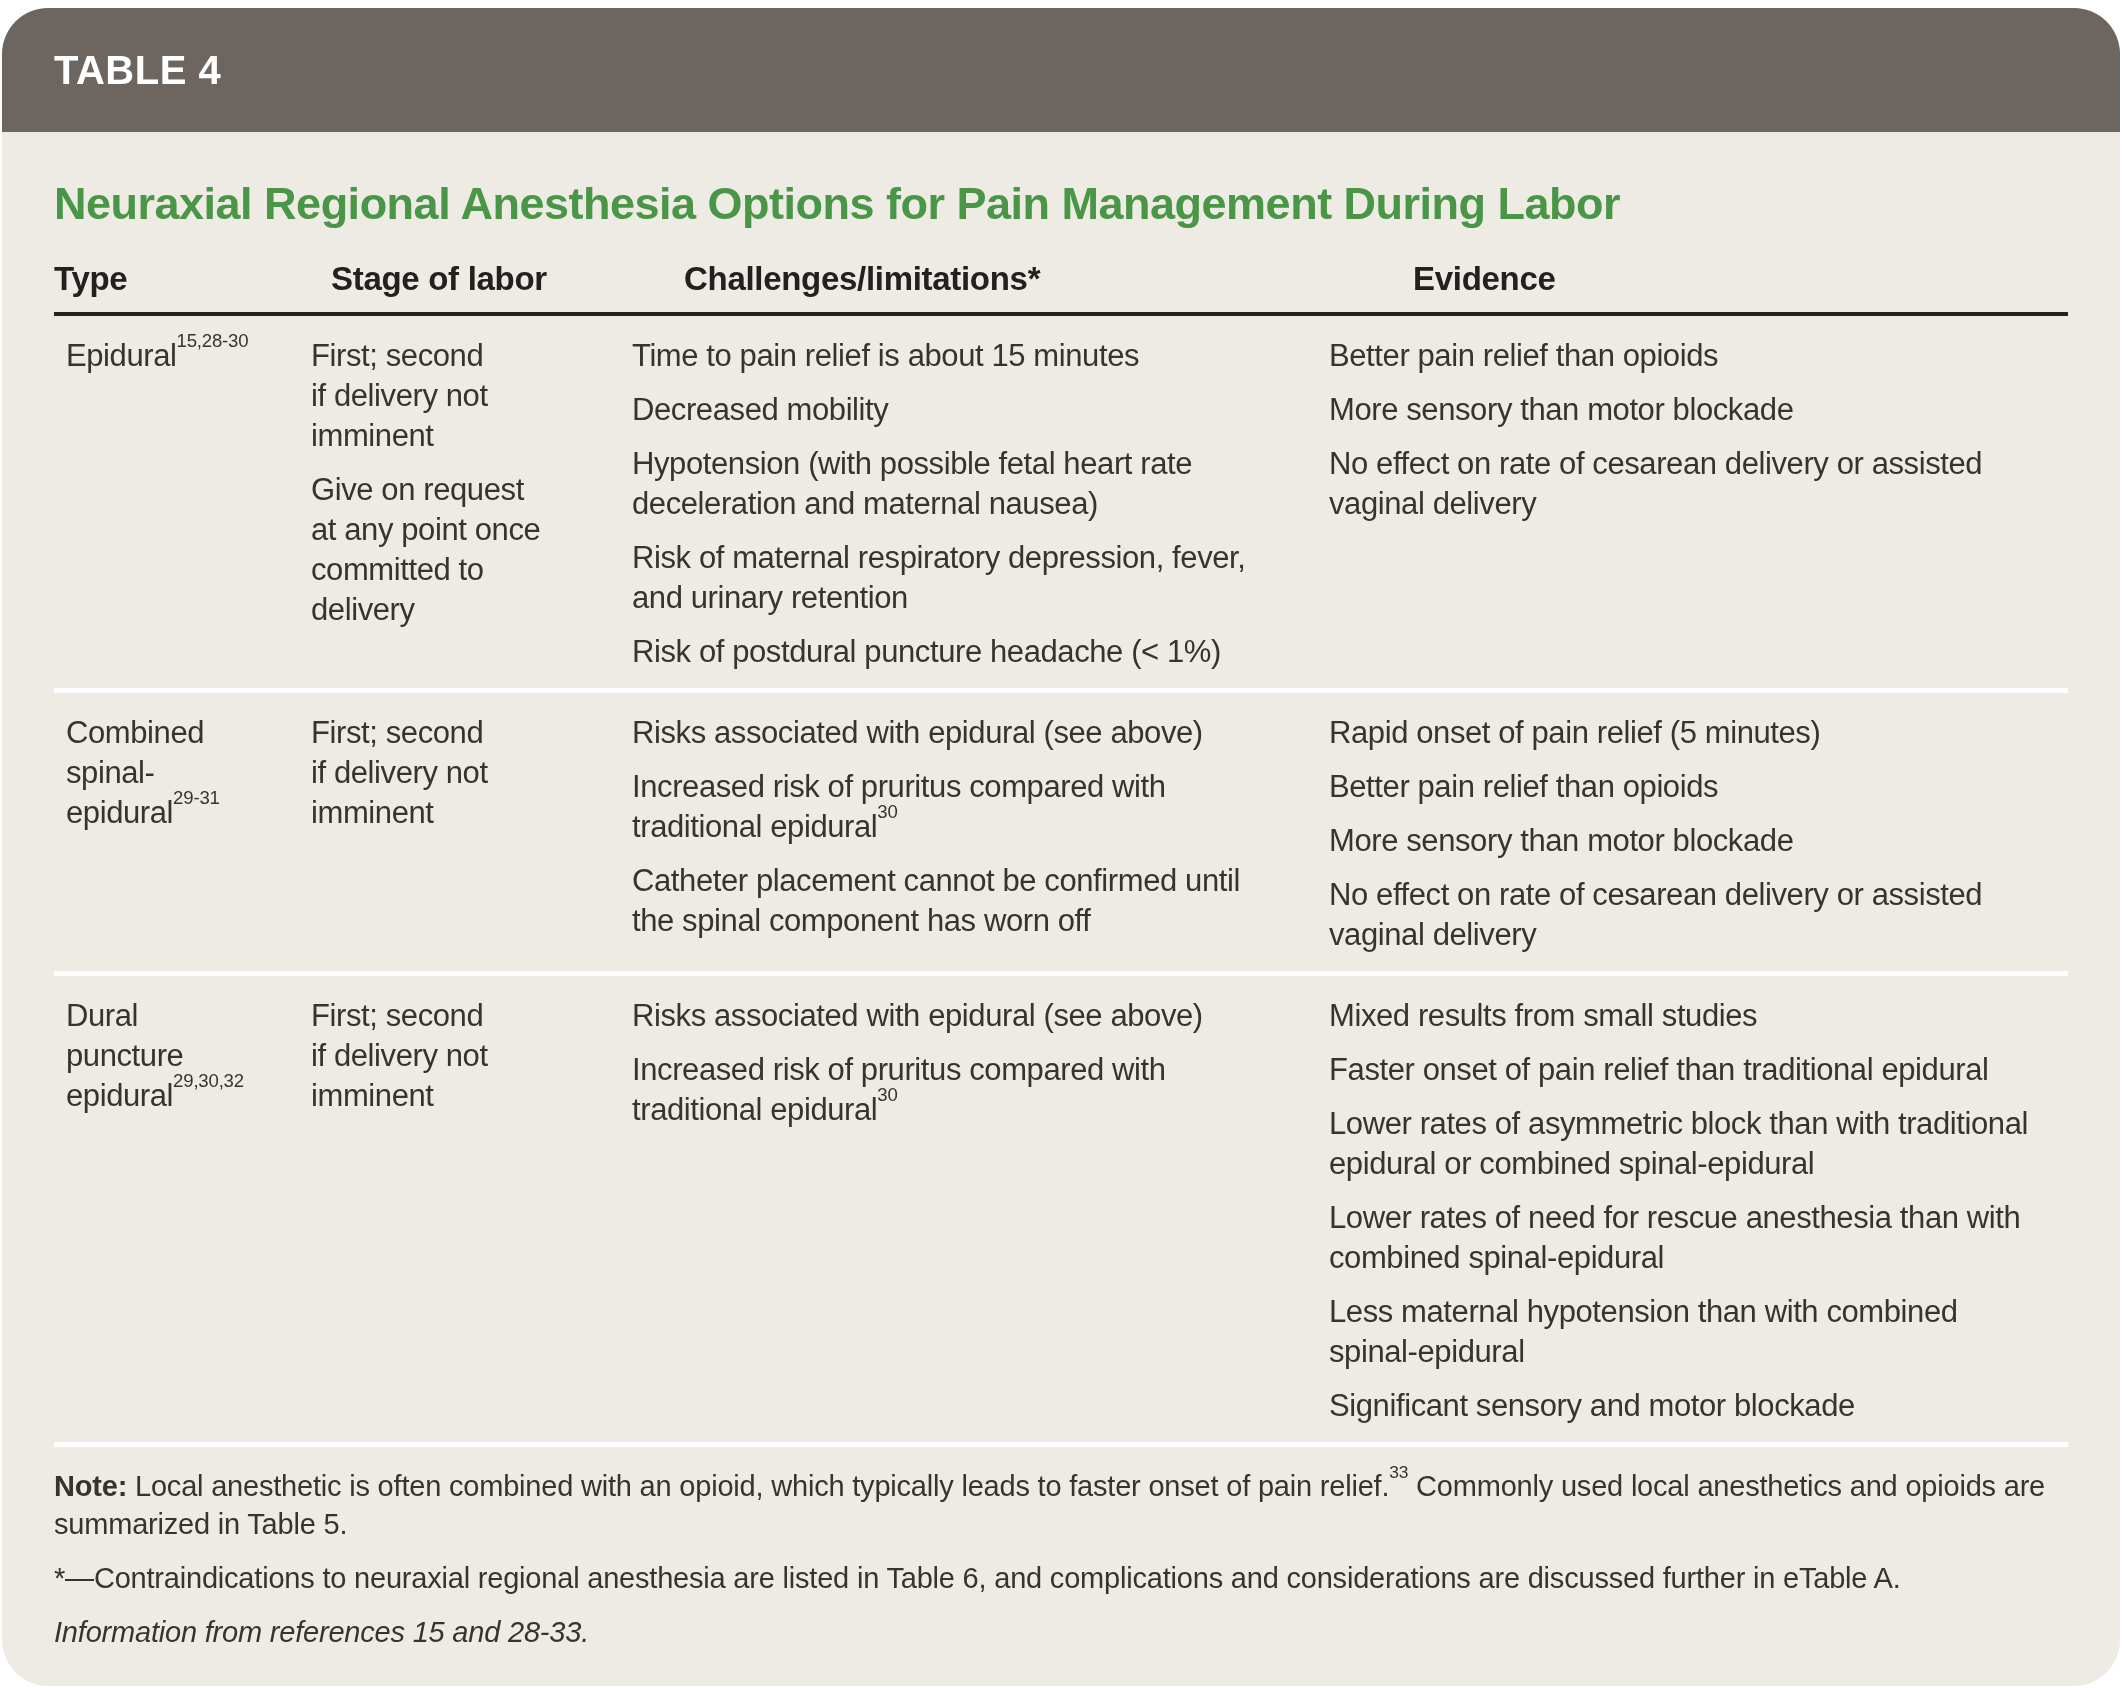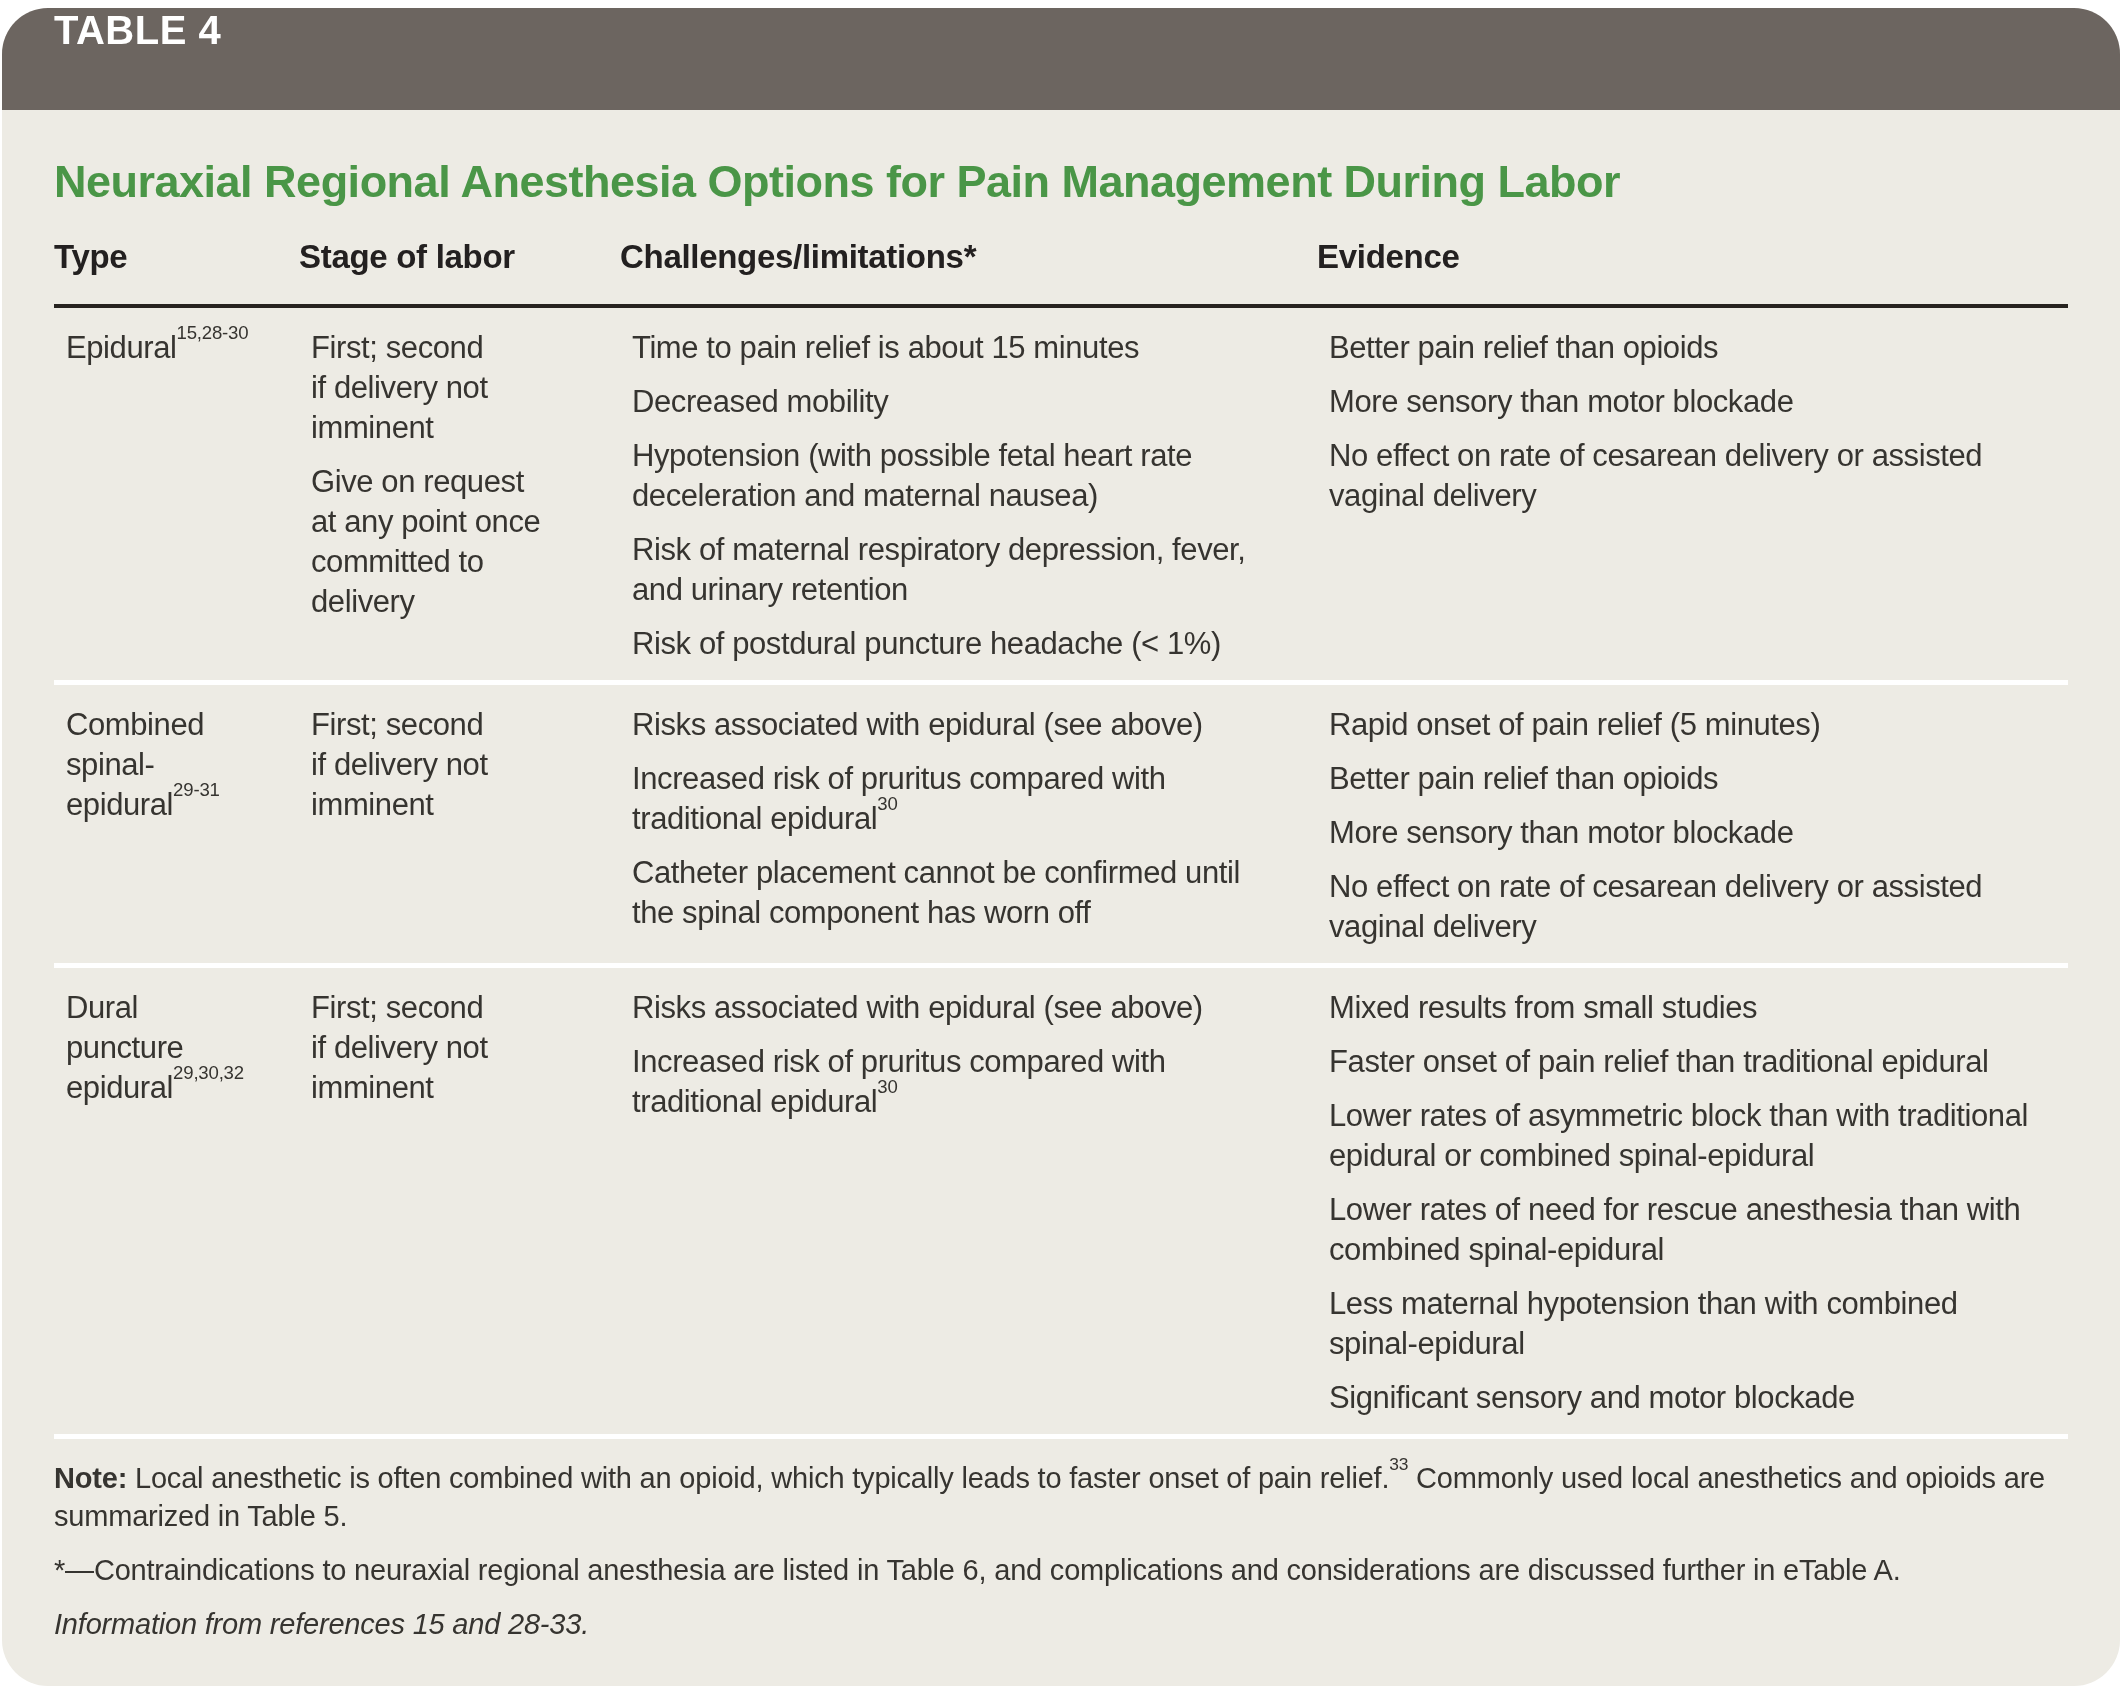--- a/index.html
+++ b/index.html
@@ -22,45 +22,47 @@
   }
   .card {
     position: relative;
     margin: 8px 2px 4px 2px;
     height: 1678px;
     background: var(--card-bg);
     border-radius: 46px;
     overflow: hidden;
   }
   .bar {
-    height: 102px;
+    height: 124px;
     background: var(--header-bar);
     display: flex;
+    align-items: center;
     padding: 0 52px;
   }
   .bar-label {
     color: var(--bar-label-text);
     font-size: 40px;
     font-weight: bold;
     letter-spacing: 0.5px;
   }
   .content { padding: 0 52px; }
   .title {
     color: var(--title-green);
     font-size: 45px;
     font-weight: bold;
     letter-spacing: -0.5px;
     margin: 46px 0 0 0;
   }
   .thead {
     display: grid;
     grid-template-columns: 245px 321px 697px 1fr;
     margin-top: 30px;
-    padding-bottom: 28px;
+    padding-bottom: 14px;
     border-bottom: 4px solid var(--rule-dark);
+    gap: 32px;
   }
   .th {
     font-size: 33px;
     font-weight: bold;
     color: var(--heading-text);
     letter-spacing: -0.3px;
   }
   .trow {
     display: grid;
     grid-template-columns: 245px 321px 697px 1fr;

